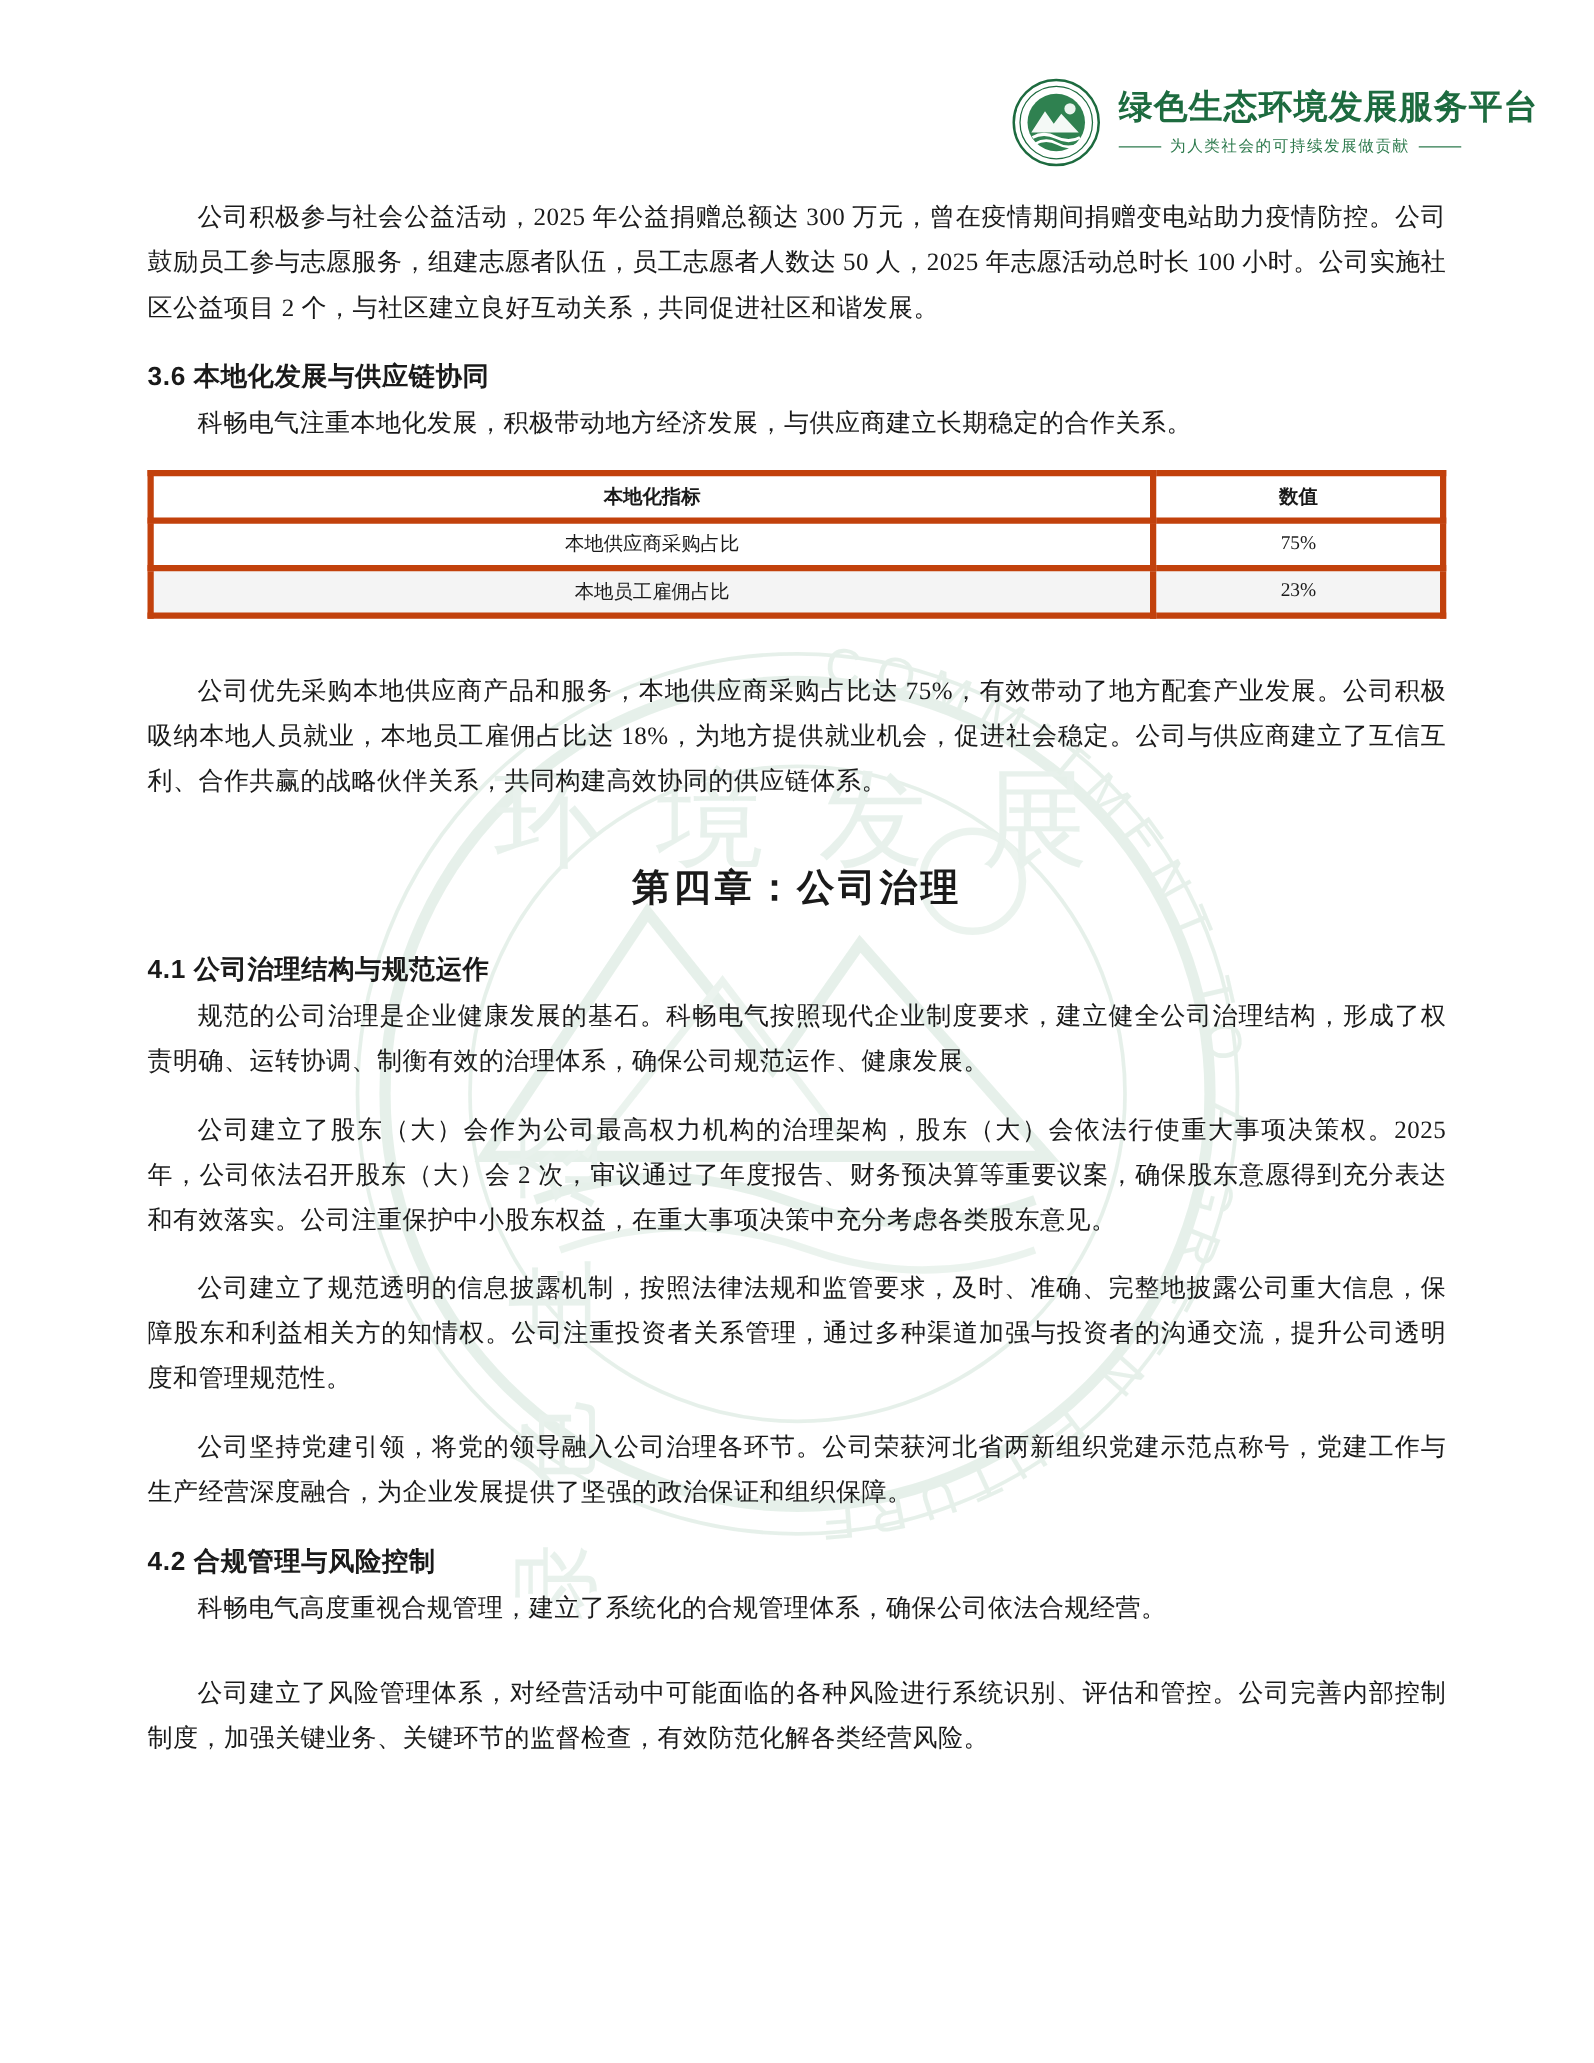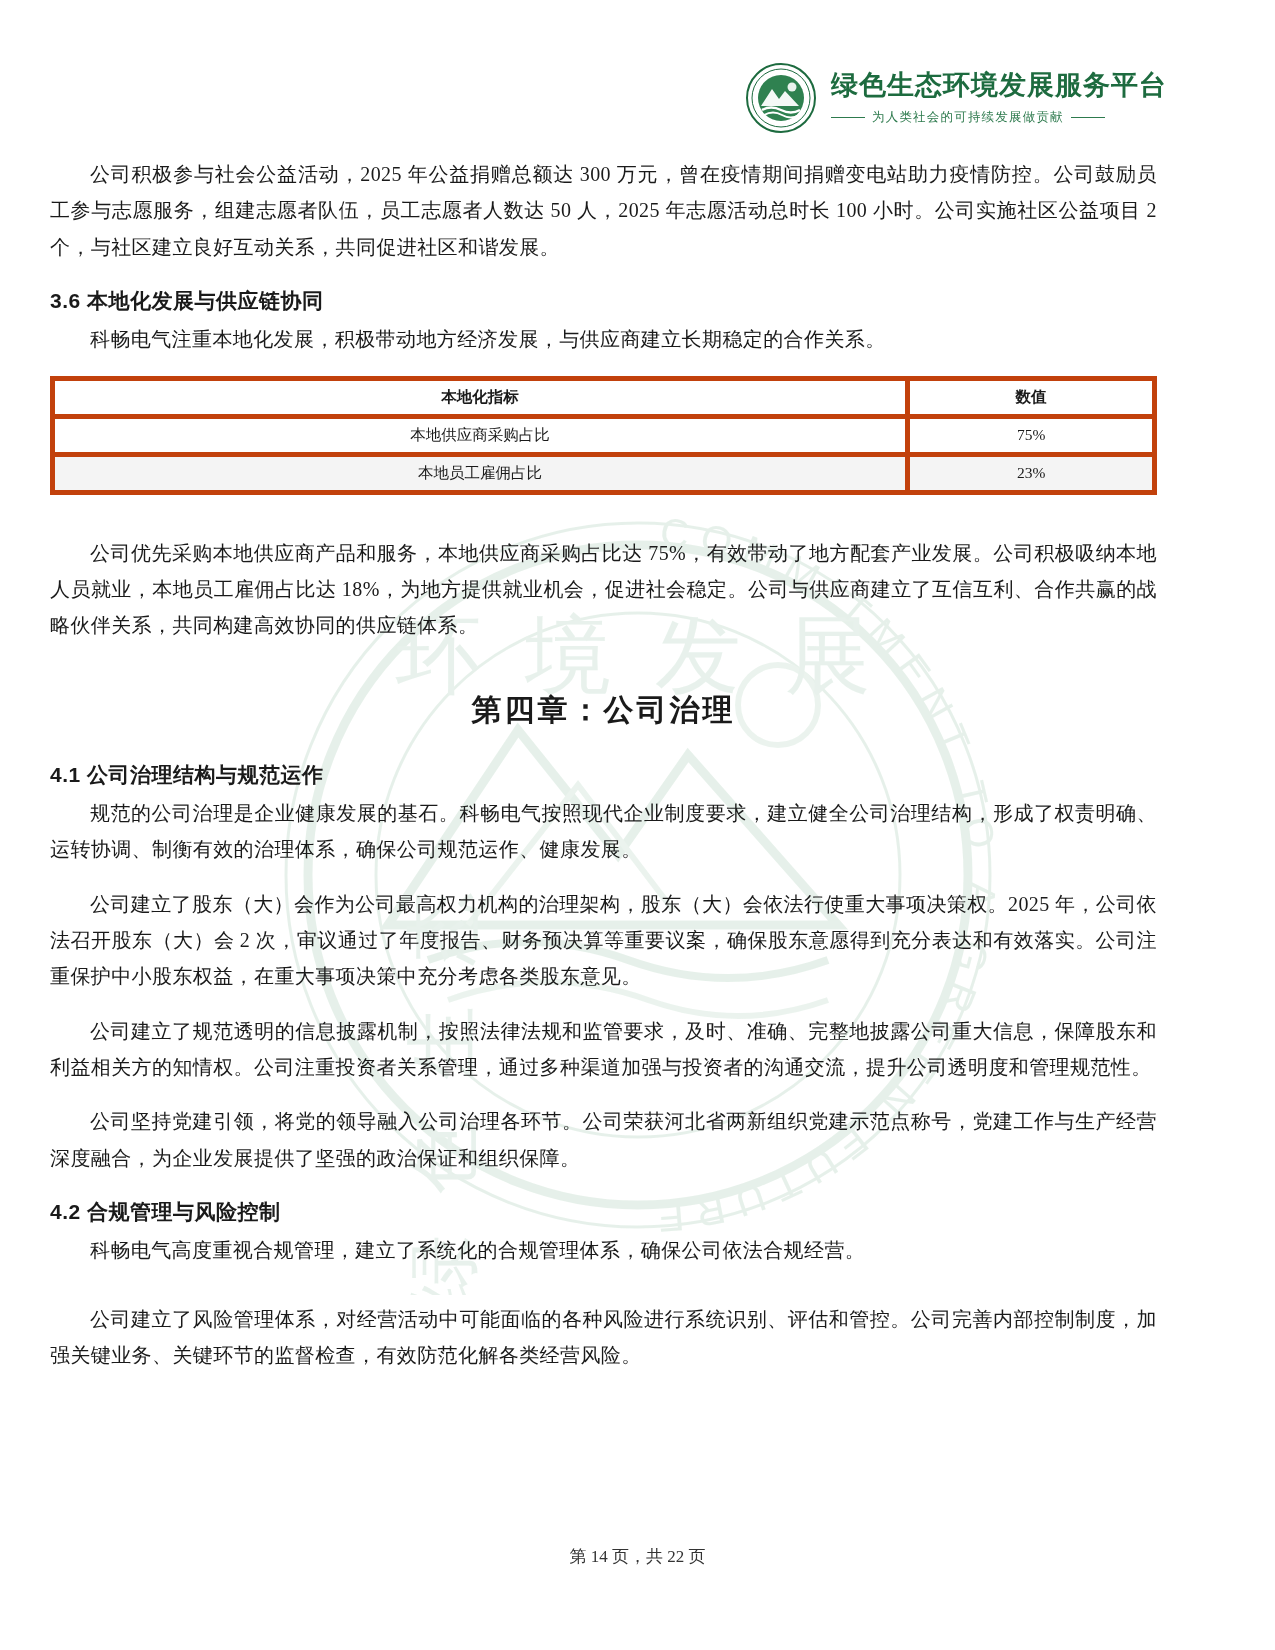--- a/index.html
+++ b/index.html
@@ -33,21 +33,21 @@
     text-align: right;
   }
 
   
   .header {
     position: relative;
     z-index: 2;
     display: flex;
     justify-content: flex-end;
     align-items: center;
-    padding: 62px 108px 0 0;
+    padding: 62px 44px 0 0;
   }
   .header-logo {
     display: flex;
     align-items: center;
     gap: 14px;
   }
   .logo-badge {
     width: 72px;
     height: 72px;
     flex: 0 0 72px;
@@ -80,21 +80,21 @@
     display: inline-block;
     width: 34px;
     height: 1px;
     background: #2d7a4d;
   }
 
   
   .content {
     position: relative;
     z-index: 2;
-    padding: 22px 118px 0 50px;
+    padding: 22px 118px 0 118px;
   }
   p.body {
     font-size: 20px;
     line-height: 1.82;
     margin: 0 0 4px 0;
     text-align: justify;
     text-justify: inter-ideograph;
     text-indent: 2em;
     letter-spacing: 0.4px;
   }
@@ -242,17 +242,14 @@
     <div class="para-gap"></div>
     <p class="body">公司坚持党建引领，将党的领导融入公司治理各环节。公司荣获河北省两新组织党建示范点称号，党建工作与生产经营深度融合，为企业发展提供了坚强的政治保证和组织保障。</p>
 
     <h2 class="section">4.2 合规管理与风险控制</h2>
     <p class="body">科畅电气高度重视合规管理，建立了系统化的合规管理体系，确保公司依法合规经营。</p>
     <div class="para-gap"></div>
     <div class="para-gap"></div>
     <p class="body">公司建立了风险管理体系，对经营活动中可能面临的各种风险进行系统识别、评估和管控。公司完善内部控制制度，加强关键业务、关键环节的监督检查，有效防范化解各类经营风险。</p>
   </div>
 
-  <div class="footer">
-    <span>第 14 页，共 22 页</span>
-  </div>
 
 </div>
 
 </body></html>

